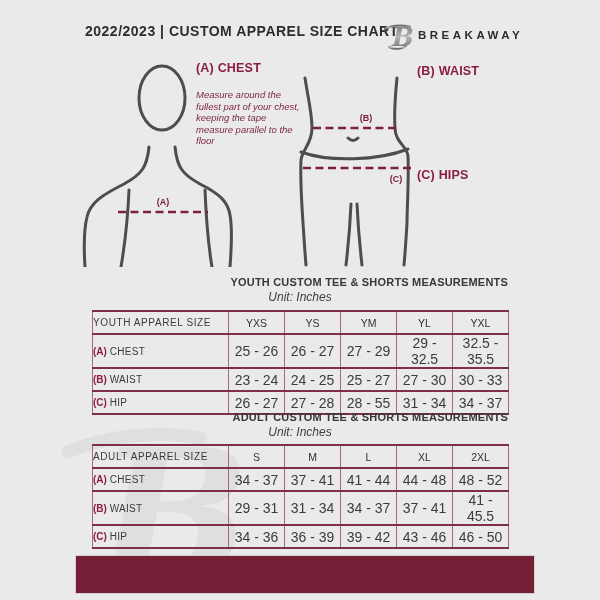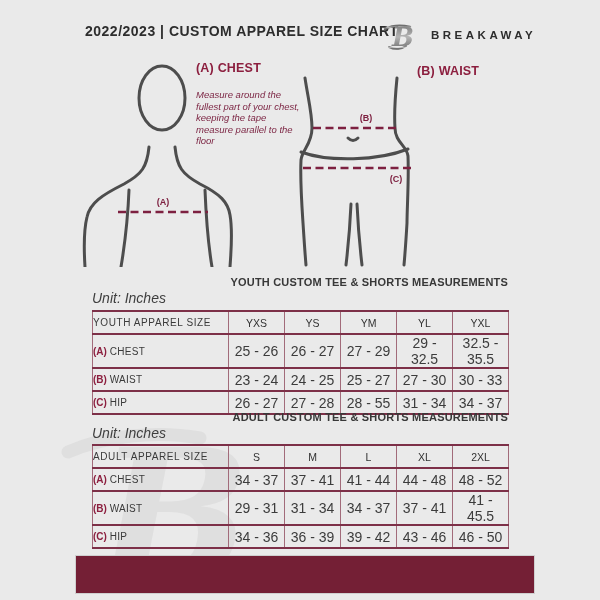--- a/index.html
+++ b/index.html
@@ -6,37 +6,37 @@
   .page{position:relative;width:600px;height:600px;background:#eaeaea;overflow:hidden;
         font-family:"Liberation Sans",sans-serif;color:#3a3a3a;}
   .abs{position:absolute;}
 
   
   .watermark{position:absolute;left:60px;top:400px;z-index:0;}
 
   
   .doc-title{left:85px;top:23px;font-size:14px;font-weight:bold;letter-spacing:.5px;color:#2d2d2d;z-index:2;}
   .brand{left:383px;top:19px;display:flex;align-items:center;z-index:2;}
-  .brand-name{margin-left:17px;font-size:11.5px;font-weight:bold;letter-spacing:3.5px;color:#2d2d2d;}
+  .brand-name{margin-left:4px;font-size:11.5px;font-weight:bold;letter-spacing:3.5px;color:#2d2d2d;}
 
   
   .guide-block{width:106px;z-index:2;}
   .guide-heading{font-size:12.5px;font-weight:bold;color:#8c1f3f;letter-spacing:.2px;}
   .guide-body{margin-top:14px;font-size:9.5px;font-style:italic;line-height:11.5px;color:#7d2745;white-space:pre-line;}
   .block-a{left:196px;top:61px;}
   .block-b{left:417px;top:64px;}
   .block-c{left:417px;top:168px;}
   .fig{z-index:1;}
   .fig path{fill:none;stroke:#4d4d4d;stroke-width:3;stroke-linecap:round;}
   .fig .dash{stroke:#7d2040;stroke-width:2.4;stroke-dasharray:8 4.5;stroke-linecap:butt;}
   .fig text{font-family:"Liberation Sans",sans-serif;font-size:9px;font-weight:bold;fill:#7d2040;}
 
   
   .tbl-title{left:92px;width:416px;text-align:right;font-size:11px;font-weight:bold;letter-spacing:.2px;color:#383838;z-index:2;}
-  .tbl-unit{left:92px;width:416px;font-size:14px;font-style:italic;color:#3f3f3f;z-index:2;}
+  .tbl-unit{left:92px;width:416px;text-align:center;font-size:12px;font-style:italic;color:#3f3f3f;z-index:2;}
   table.size{position:absolute;left:92px;width:416px;border-collapse:collapse;table-layout:fixed;z-index:2;background:transparent;}
   table.size td,table.size th{height:21px;padding:0;font-weight:normal;
       border-top:2px solid #7d3048;border-bottom:2px solid #7d3048;
       border-left:1px solid #a26b7a;border-right:1px solid #a26b7a;}
   .col-label{width:136px;}
   .col-size{width:56px;}
   .cell-hdr-label{text-align:left;padding-left:13px;font-size:10px;letter-spacing:.6px;color:#3a3a3a;}
   .cell-size{ text-align:center;font-size:10.5px;font-weight:bold;color:#323232;}
   .cell-rowlabel{text-align:left;padding-left:13px;font-size:10px;color:#3a3a3a;}
   .cell-rowlabel .tag{font-weight:bold;color:#8c1f3f;}
@@ -102,20 +102,21 @@
   </svg>
 
   <div class="abs guide-block block-a">
     <div class="guide-heading">(A) CHEST</div>
     <div class="guide-body">Measure around the fullest part of your chest, keeping the tape measure parallel to the floor</div>
   </div>
   <div class="abs guide-block block-b">
     <div class="guide-heading">(B) WAIST</div>
   </div>
   <div class="abs guide-block block-c">
+    <div class="guide-heading">(C) HIPS</div>
   </div>
 
   <div class="abs tbl-title ti-youth">YOUTH CUSTOM TEE &amp; SHORTS MEASUREMENTS</div>
   <div class="abs tbl-unit un-youth">Unit: Inches</div>
   <table class="size t-youth">
     <colgroup>
         <col class="col-label">
         <col class="col-size">
         <col class="col-size">
         <col class="col-size">

